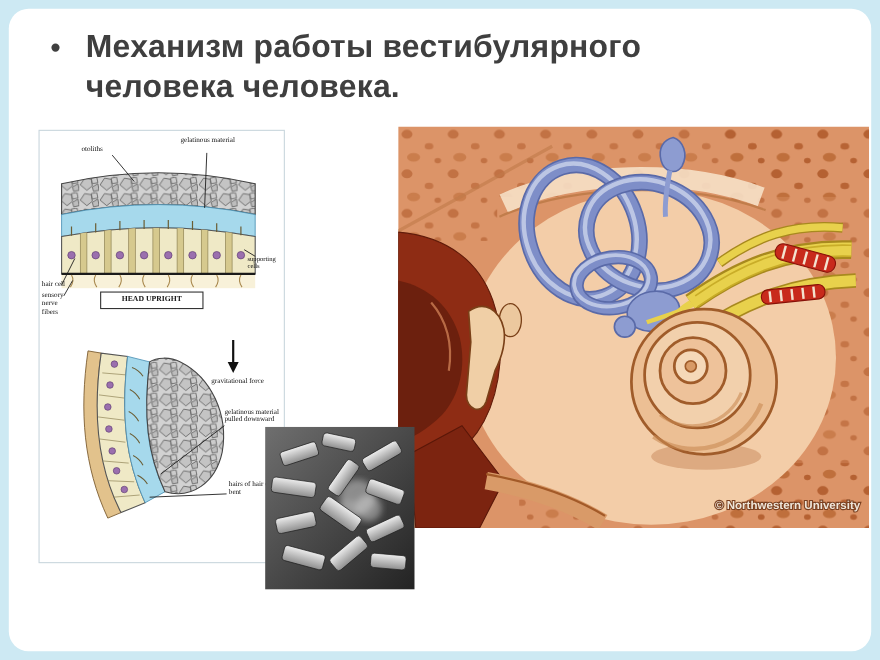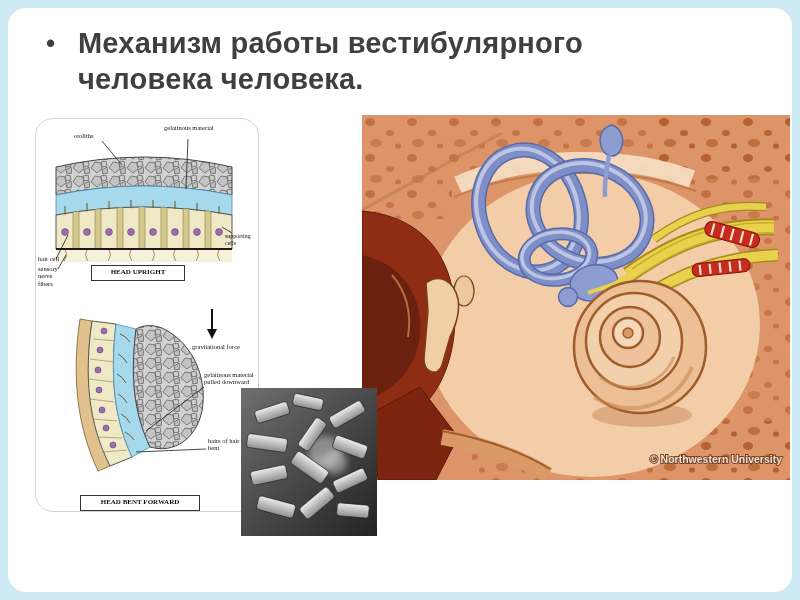--- a/index.html
+++ b/index.html
@@ -4,21 +4,21 @@
 <style>
   html,body{margin:0;padding:0;}
   .page{position:relative;width:800px;height:600px;background:#cde9f3;overflow:hidden;
         font-family:"Liberation Sans",sans-serif;}
   .card{position:absolute;left:8px;top:8px;width:784px;height:584px;background:#ffffff;
         border-radius:18px;}
   .title-block{position:absolute;left:46px;top:26px;width:700px;}
   .bullet{position:absolute;left:0;top:2px;font-size:26px;font-weight:bold;color:#3f3f3f;}
   .title{margin-left:32px;width:620px;font-size:29px;font-weight:bold;color:#3f3f3f;
          line-height:1.24;letter-spacing:0.2px;}
-  .figure{position:absolute;border-radius:18px;}
+  .figure{position:absolute;}
   #otolith-figure{left:35px;top:118px;width:222px;height:392px;background:#fff;
                   border:1px solid #c9d6dd;z-index:1;}
   #sem-figure{left:241px;top:388px;width:136px;height:148px;z-index:2;}
   #ear-figure{left:362px;top:115px;width:493px;height:365px;z-index:1;}
   .dlabel{position:absolute;font-family:"Liberation Serif",serif;font-size:6.5px;
           line-height:1.15;color:#111;z-index:3;}
   .caption-box{position:absolute;border:1px solid #333;text-align:center;
                font-family:"Liberation Serif",serif;font-weight:bold;font-size:7px;
                color:#111;padding-top:2px;z-index:3;}
   svg{display:block;}
@@ -147,21 +147,20 @@
     <div class="dlabel" style="left:38px;top:13px;width:50px;">otoliths</div>
     <div class="dlabel" style="left:128px;top:5px;width:50px;">gelatinous material</div>
     <div class="dlabel" style="left:2px;top:136px;width:34px;">hair cell</div>
     <div class="dlabel" style="left:189px;top:114px;width:32px;font-size:6px;">supporting cells</div>
     <div class="dlabel" style="left:2px;top:146px;width:30px;">sensory nerve fibers</div>
     <div class="caption-box" style="left:55px;top:146px;width:92px;height:12px;">HEAD UPRIGHT</div>
 
     <div class="dlabel" style="left:150px;top:224px;width:60px;text-align:center;">gravitational force</div>
     <div class="dlabel" style="left:168px;top:252px;width:50px;">gelatinous material pulled downward</div>
     <div class="dlabel" style="left:172px;top:318px;width:46px;">hairs of hair cells bent</div>
-    <div class="caption-box" style="left:44px;top:376px;width:118px;height:12px;">HEAD BENT FORWARD</div>
   </div>
 
   <div class="figure" id="sem-figure">
     <svg width="136" height="148" viewBox="0 0 136 148">
       <defs>
         <linearGradient id="semBg" x1="0" y1="0" x2="1" y2="1">
           <stop offset="0" stop-color="#6f6f6f"></stop>
             <stop offset="1" stop-color="#232323"></stop>
         </linearGradient>
         <linearGradient id="crysGrad" x1="0" y1="0" x2="0" y2="1">

